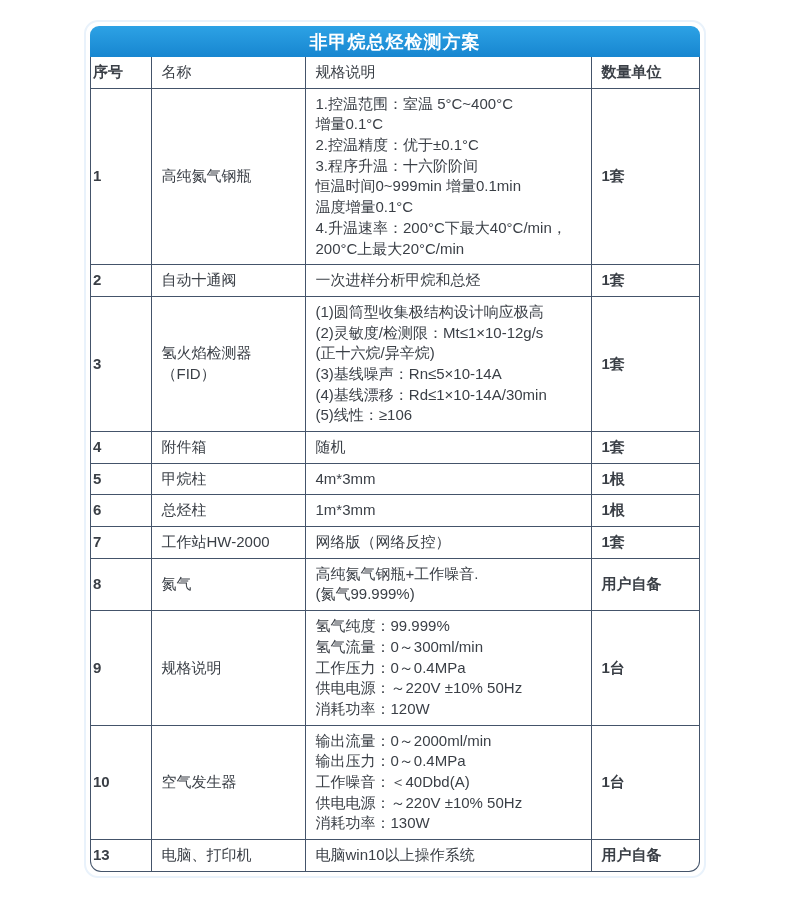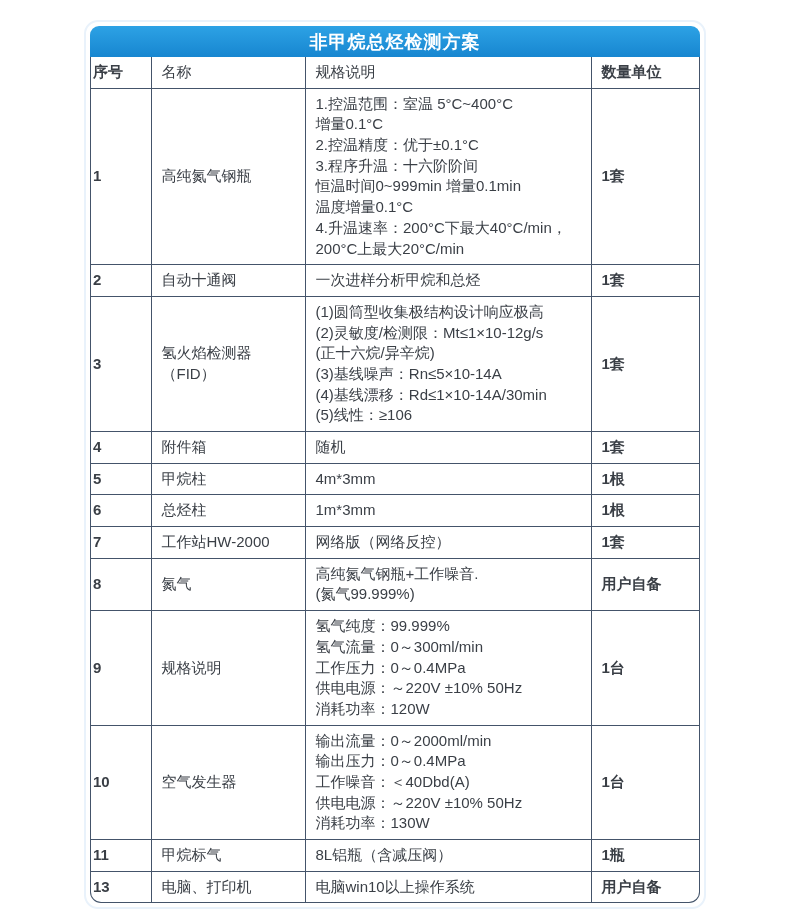--- a/index.html
+++ b/index.html
@@ -163,26 +163,20 @@
           <td>10</td>
           <td>空气发生器</td>
           <td class="spec">输出流量：0～2000ml/min
 输出压力：0～0.4MPa
 工作噪音：＜40Dbd(A)
 供电电源：～220V ±10% 50Hz
 消耗功率：130W</td>
           <td>1台</td>
         </tr>
         <tr>
-          <td>11</td>
-          <td>甲烷标气</td>
-          <td class="spec">8L铝瓶（含减压阀）</td>
-          <td>1瓶</td>
-        </tr>
-        <tr>
           <td>13</td>
           <td>电脑、打印机</td>
           <td class="spec">电脑win10以上操作系统</td>
           <td>用户自备</td>
         </tr>
       </tbody>
     </table>
   </div>
 </div>
 

